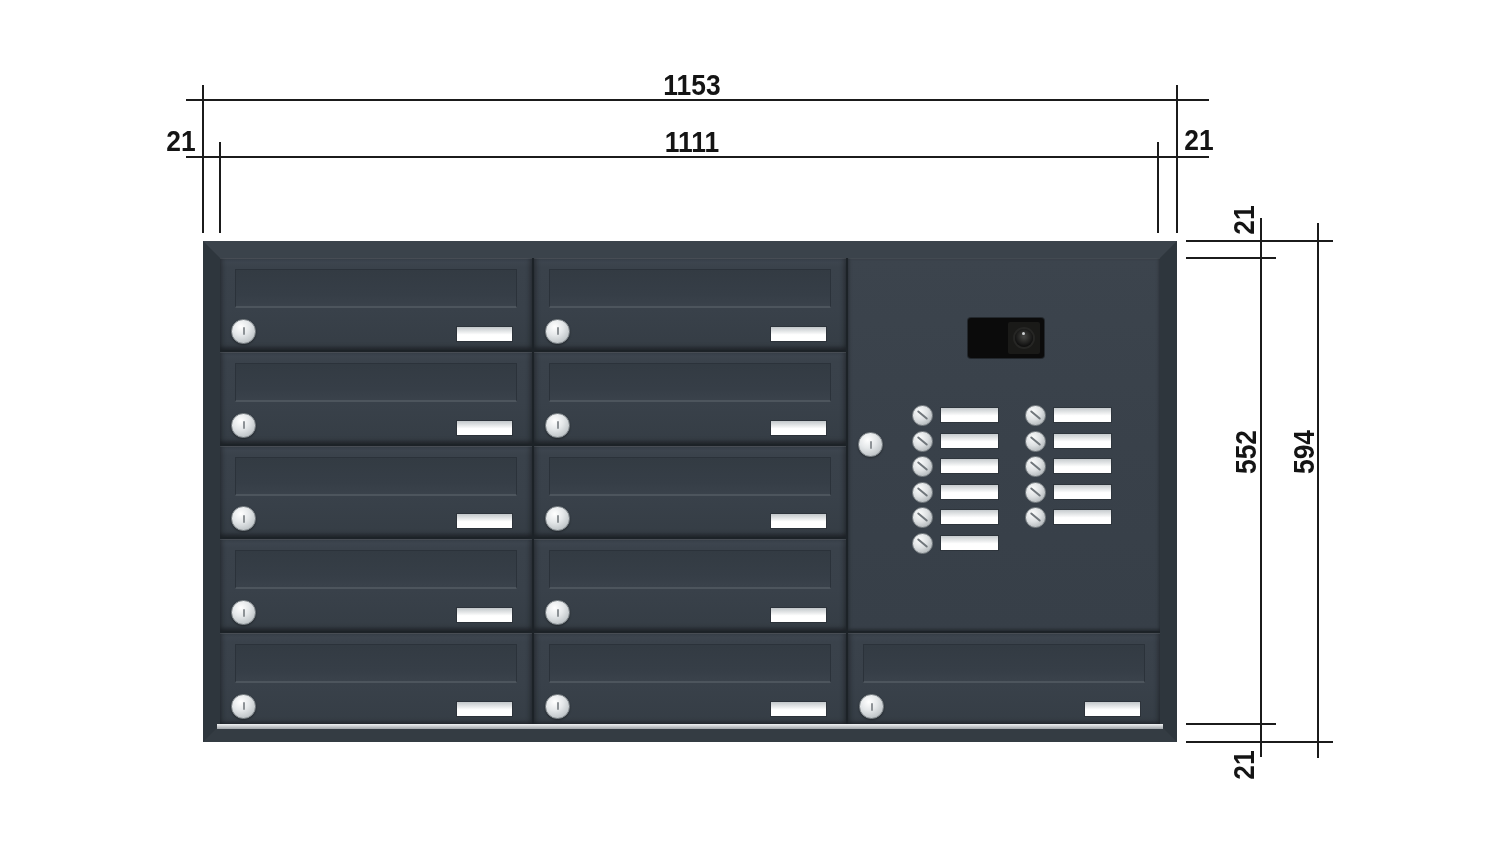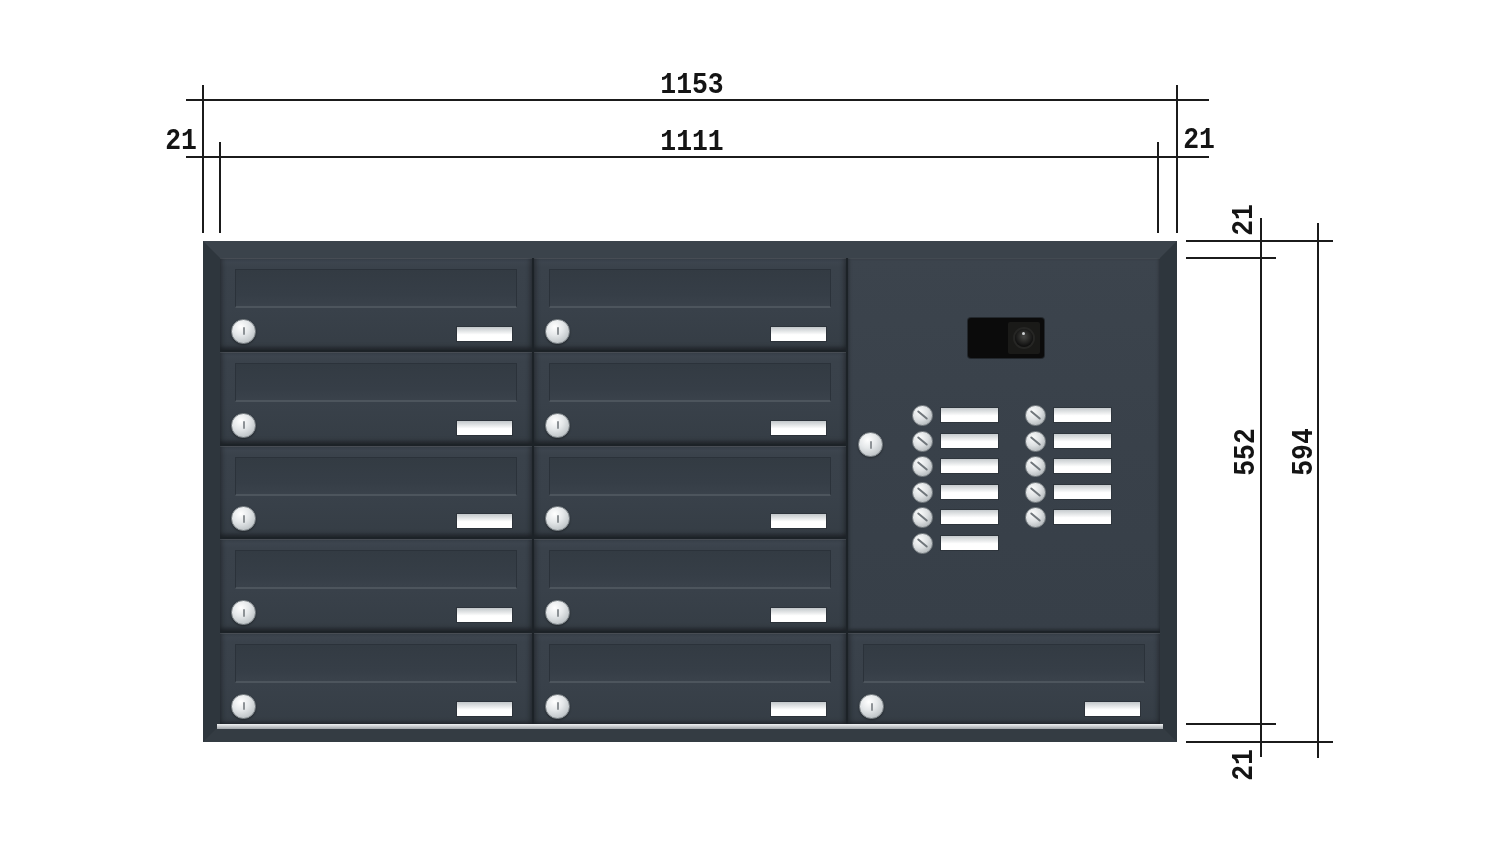--- a/index.html
+++ b/index.html
@@ -1,17 +1,17 @@
 <!DOCTYPE html>
 <html><head>
 <meta charset="utf-8">
 <style>
   html,body{margin:0;padding:0;background:#ffffff;}
   .canvas{position:relative;width:1375px;height:856px;background:#ffffff;overflow:hidden;
-          font-family:Liberation Mono, monospace;}
+          font-family:Liberation Sans, sans-serif;}
   svg.dims{position:absolute;left:0;top:0;}
 
   
   .dim{position:absolute;font-weight:bold;font-size:30px;line-height:1;color:#141414;
        white-space:nowrap;transform:translate(-50%,-50%) scale(.88,1);}
   .dim.rot{transform:translate(-50%,-50%) rotate(-90deg) scale(.88,1);}
 
   
   .cabinet{position:absolute;left:203px;top:241px;width:974px;height:501px;box-sizing:border-box;
            border:17px solid;border-color:#3b434b #2e363d #343c43 #2e363d;background:#1c2227;}

